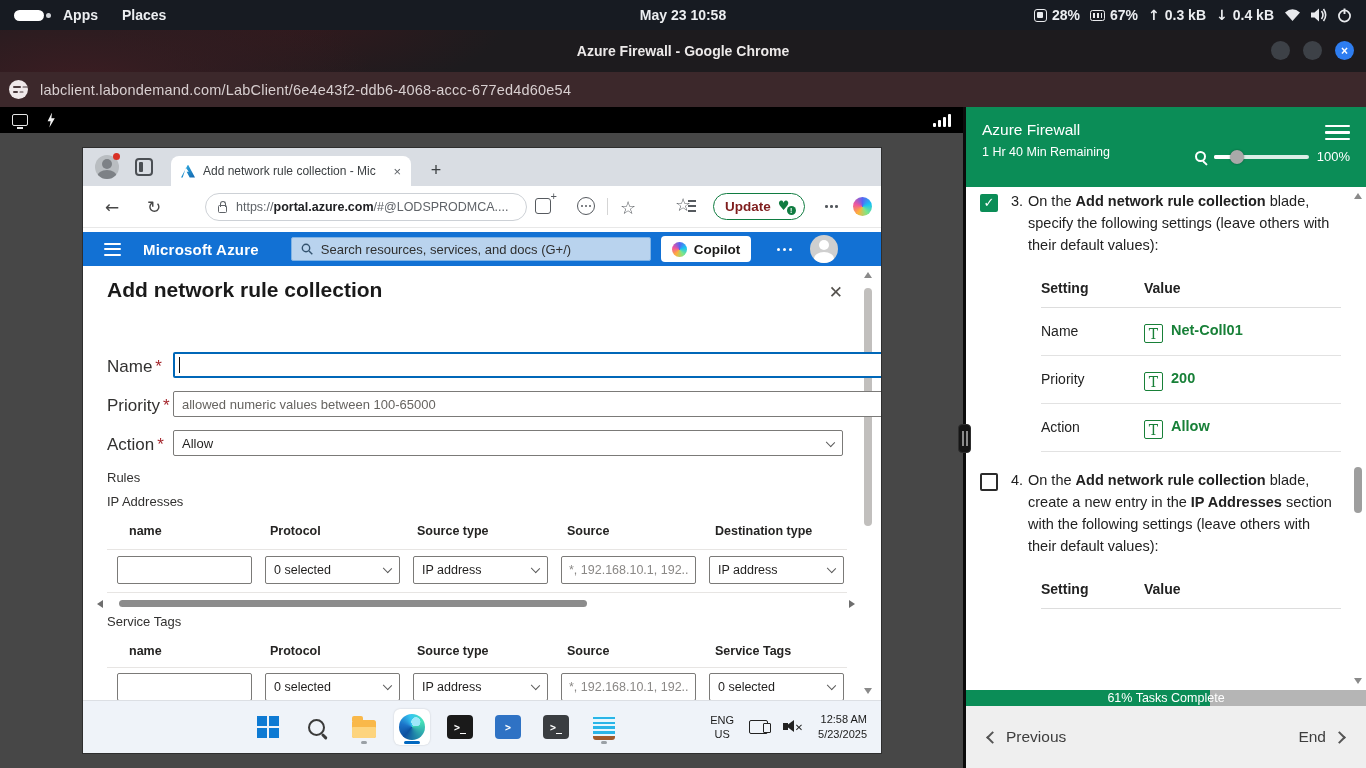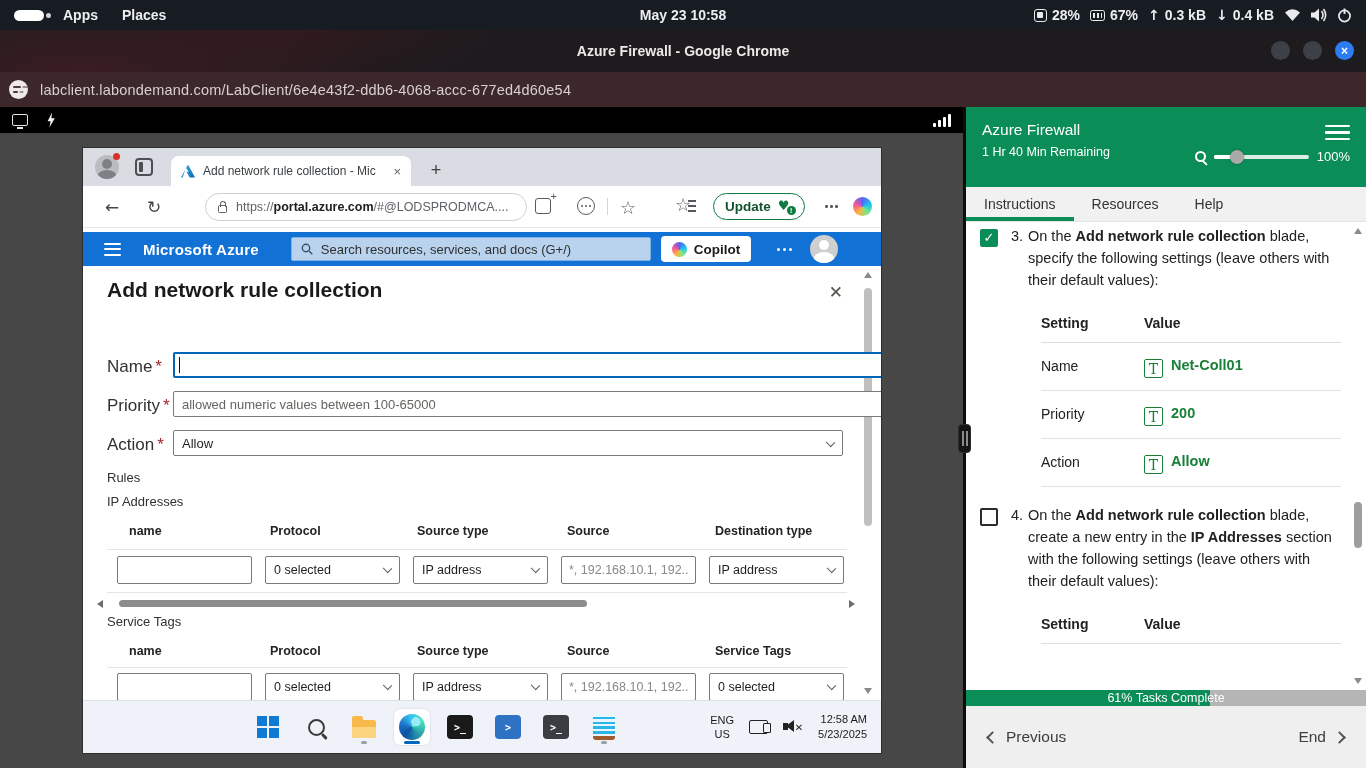--- a/index.html
+++ b/index.html
@@ -93,21 +93,21 @@
   .splitw-ico::before { content:"+"; position:absolute; right:-7px; top:-9px; font-size:11px; color:#565a5f; }
   .dotcircle { position:absolute; left:494px; top:11px; width:18px; height:18px; border:1.7px solid #565a5f; border-radius:50%;
     display:flex; align-items:center; justify-content:center; gap:1.5px; }
   .dotcircle i, .dots3 i { width:2.5px; height:2.5px; border-radius:50%; background:#565a5f; display:block; }
   .vsep { position:absolute; left:524px; top:12px; width:1px; height:17px; background:#d5d5d5; }
   .star-ico { font-family:"DejaVu Sans",sans-serif; font-size:18px; color:#565a5f; }
   .favlist { position:absolute; left:592px; top:8px; display:flex; align-items:center; }
   .favlist .lines { display:flex; flex-direction:column; gap:3px; margin-left:-3px; margin-top:3px; }
   .favlist .lines i { width:8px; height:1.8px; background:#565a5f; display:block; }
   .update-pill { position:absolute; left:630px; top:7px; height:27px; padding:0 11px; border:1.5px solid #107c41;
-    border-radius:14px; display:flex; align-items:center; gap:7px; color:#14532d; font-size:13.5px; font-weight:600; background:#fff; }
+    border-radius:14px; display:flex; align-items:center; gap:7px; color:#7f1d1d; font-size:13.5px; font-weight:600; background:#fff; }
   .pulse-ico { width:15px; height:13px; position:relative; }
   .pulse-ico::before { content:"♥"; position:absolute; left:0; top:-2px; font-size:13px; color:#107c41; font-family:"DejaVu Sans",sans-serif; }
   .pulse-ico::after { content:"!"; position:absolute; right:-3px; bottom:-2px; width:9px; height:9px; background:#107c41;
     color:#fff; border-radius:50%; font-size:7px; line-height:9px; text-align:center; font-weight:700; }
   .dots3 { display:flex; gap:2.5px; }
   .copilot-ico { width:19px; height:19px; border-radius:50%;
     background:conic-gradient(#5a64f0,#18c3f3,#7ee787,#ffb03a,#f0559f,#5a64f0); }
 
   
   .azheader { position:absolute; left:0; top:84px; width:798px; height:34px; background:#1271d4;
@@ -531,25 +531,20 @@
       <div class="p-zoomrow">
         <span class="mag"></span>
         <span class="slider">
           <span class="fill"></span>
           <span class="knob"></span>
         </span>
         <span class="p-zoomval">100%</span>
       </div>
     </div>
 
-    <div class="p-tabs">
-      <div class="p-tab active">Instructions</div>
-      <div class="p-tab">Resources</div>
-      <div class="p-tab">Help</div>
-    </div>
 
     <div class="p-content">
       <div class="p-scrollbar">
         <div class="tri up" style="margin-top:4px"></div>
         <div class="p-thumb"></div>
         <div class="tri down" style="position:absolute;bottom:4px;left:2px;"></div>
       </div>
 
 
       <div class="step">

